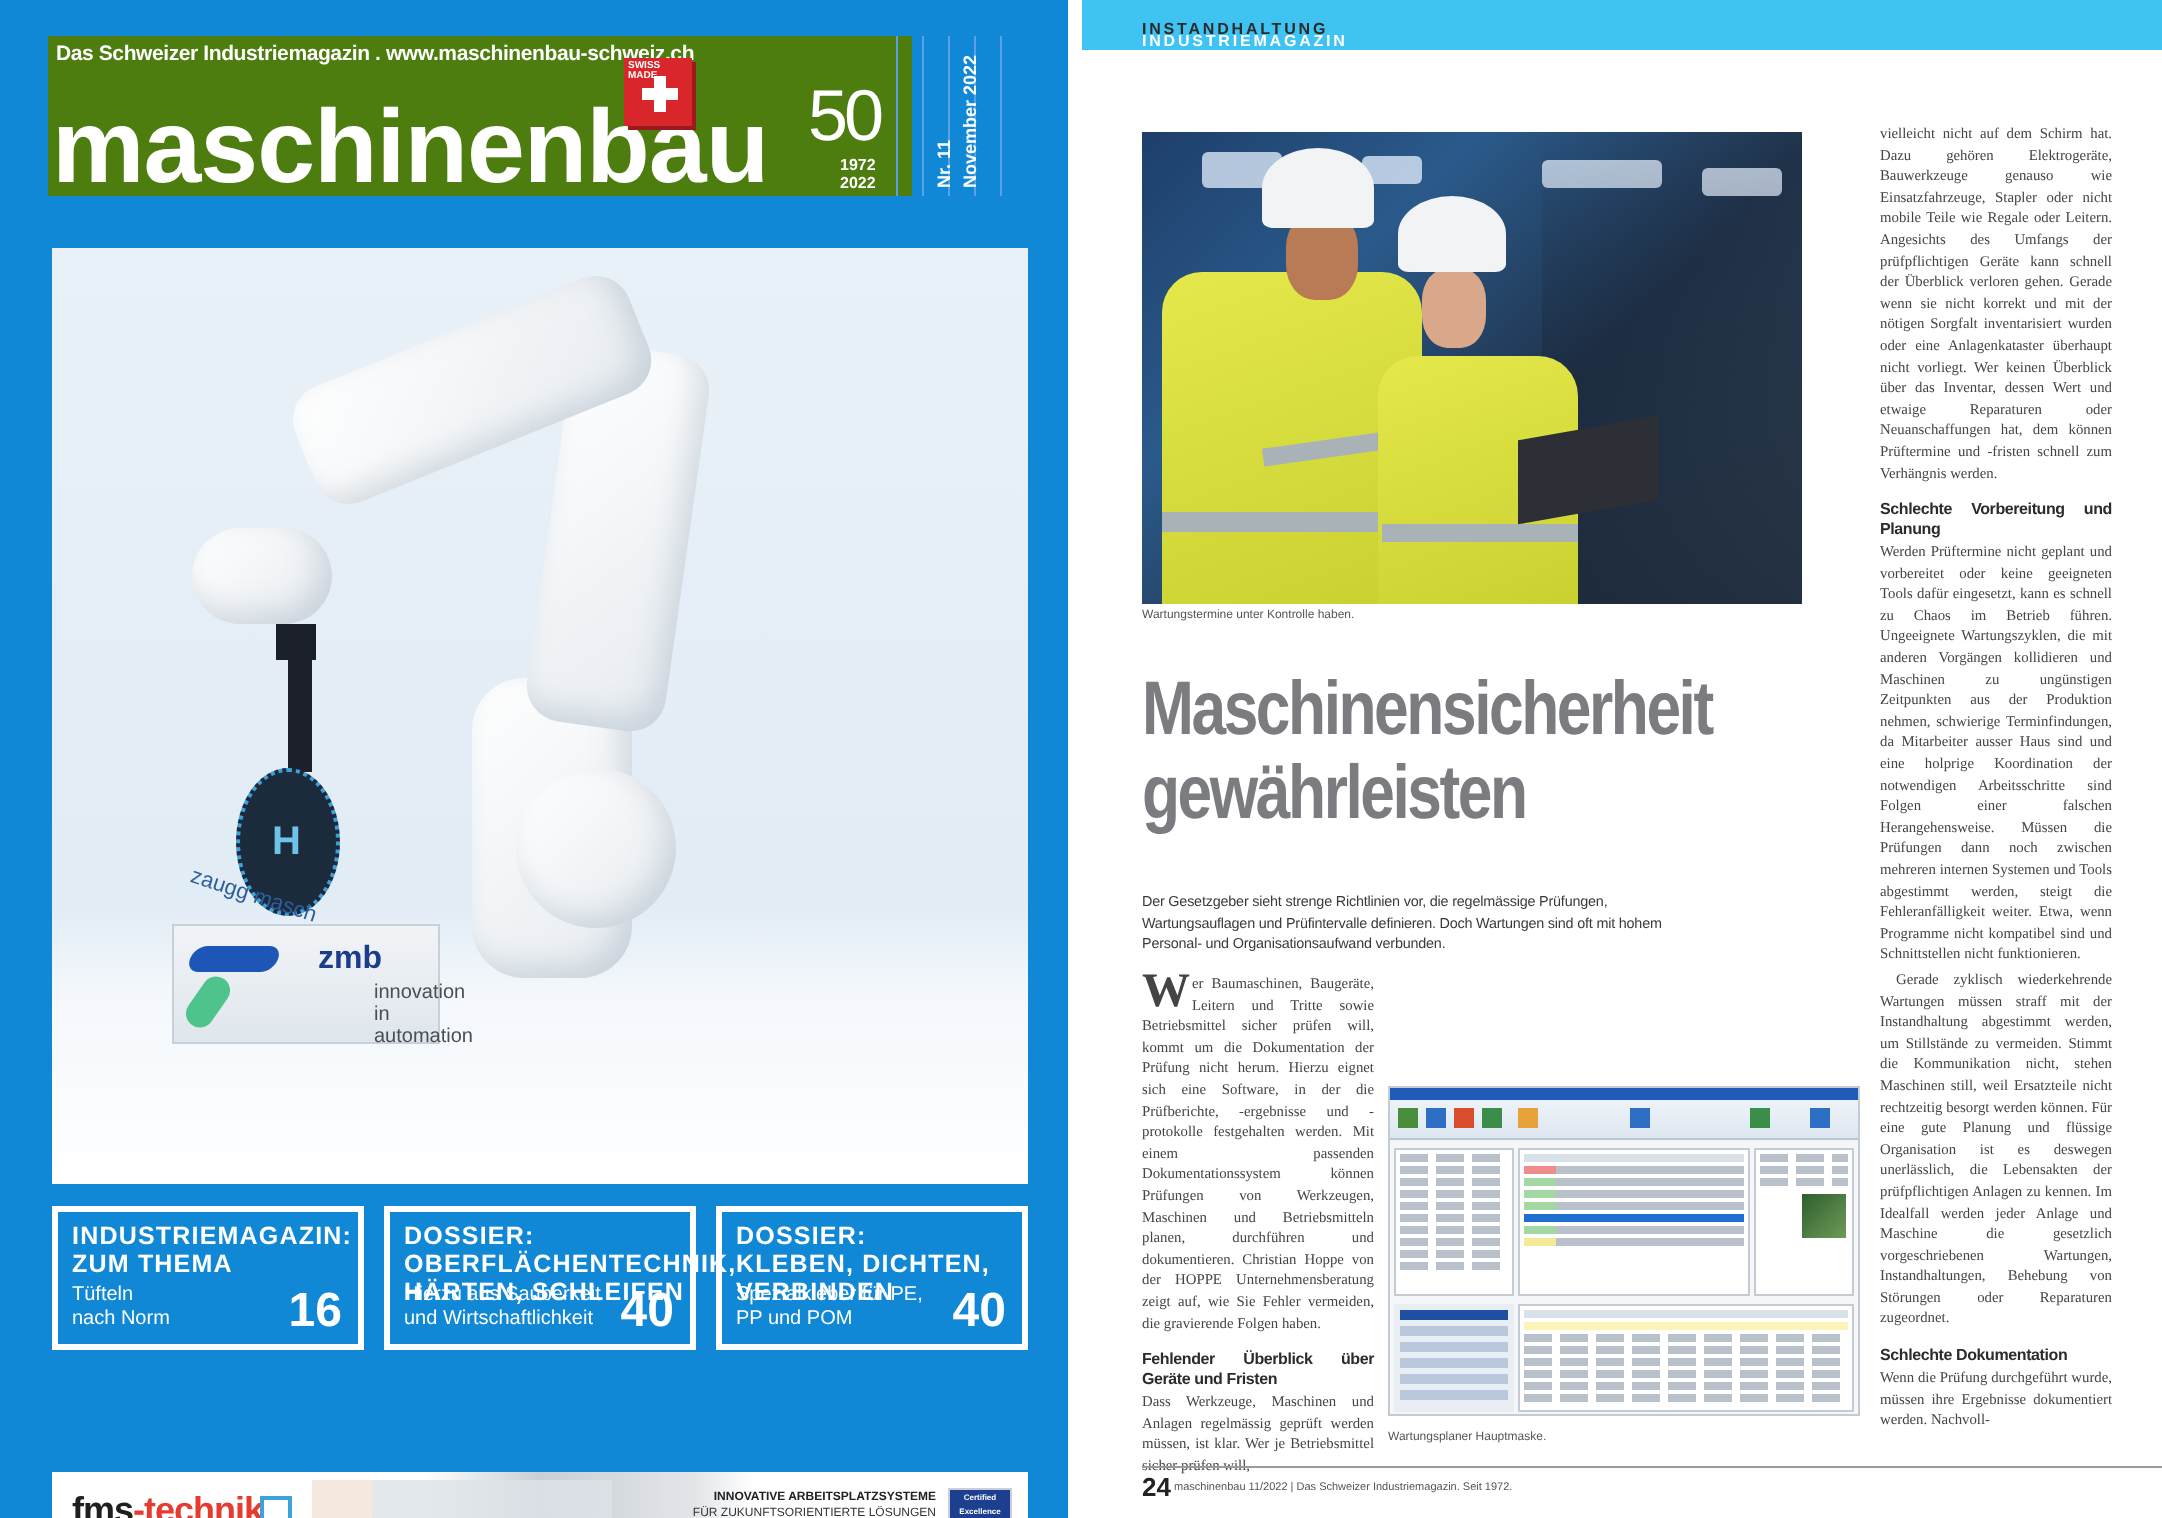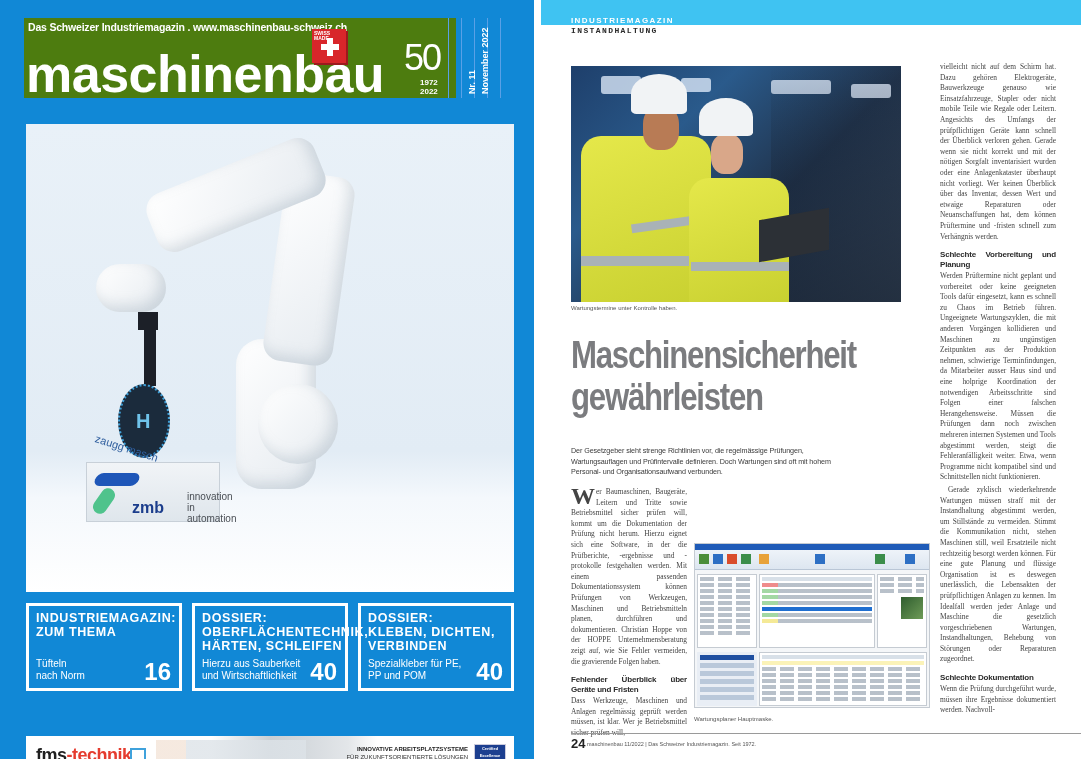--- a/index.html
+++ b/index.html
@@ -51,31 +51,31 @@
     background: linear-gradient(180deg, #e9f1f8 0%, #e2ecf5 70%, #f4f8fc 80%, #ffffff 100%);
     overflow: hidden;
   }
   .robot-part { position: absolute; background: linear-gradient(135deg, #ffffff, #e6ebf0); border-radius: 18px; box-shadow: inset -6px -6px 14px rgba(150,165,180,0.35); }
   .zmb-box {
     position: absolute; left: 60px; top: 338px; width: 134px; height: 60px;
     background: linear-gradient(180deg, #f1f4f7, #dfe6ec); border: 1px solid #c8d0d8;
   }
   .zmb-mark-top { position: absolute; left: 8px; top: 10px; width: 44px; height: 13px; background: #1e56b8; border-radius: 8px; transform: skewX(-20deg); }
   .zmb-mark-bot { position: absolute; left: 10px; top: 24px; width: 14px; height: 28px; background: #4fc38c; border-radius: 8px; transform: rotate(35deg); }
-  .zmb-name { position: absolute; left: 45px; top: 8px; color: #1b3d8c; font-size: 16px; font-weight: bold; margin-top: 28px; }
+  .zmb-name { position: absolute; left: 72px; top: 8px; color: #1b3d8c; font-size: 16px; font-weight: bold; }
   .zmb-slogan { position: absolute; left: 56px; top: 28px; color: #4a4f55; font-size: 10px; line-height: 11px; margin-left: 44px; }
   .gripper {
     position: absolute; left: 92px; top: 260px; width: 52px; height: 74px; border-radius: 50%;
     background: #1b2b3c; border: 2px dotted #3fa0d8;
   }
   .gripper-logo { position: absolute; left: 16px; top: 24px; color: #6fc3ea; font-size: 20px; font-weight: bold; }
   .zaugg-text { position: absolute; left: 68px; top: 318px; color: #2f5e9e; font-size: 11px; transform: rotate(18deg); }
 
   .teaser {
-    position: absolute; top: 603px; height: 88px;
+    position: absolute; top: 603px; height: 72px;
     border: 3px solid #ffffff; color: #fff;
   }
   .teaser-title {
     position: absolute; left: 7px; top: 5px; font-size: 12.5px; font-weight: bold;
     line-height: 14px; letter-spacing: 0.6px; text-transform: uppercase;
   }
   .teaser-sub { position: absolute; left: 7px; bottom: 6px; font-size: 10px; line-height: 12px; }
   .teaser-page { position: absolute; right: 8px; bottom: 4px; font-size: 24px; font-weight: bold; line-height: 24px; }
 
   .ad-banner {
@@ -95,23 +95,22 @@
   .ad-cert-brand { color: #1c3f8f; font-size: 6px; font-weight: bold; text-align: center; margin-top: 6px; }
 
   
   .article { position: absolute; left: 541px; top: 0; width: 540px; height: 759px; background: #fff; }
   .article-topbar { position: absolute; left: 0; top: 0; width: 540px; height: 25px; background: #3fc3f2; }
   .article-kicker {
     position: absolute; left: 30px; top: 16px; color: #ffffff; font-size: 8px; font-weight: bold;
     letter-spacing: 1.4px;
   }
   .article-section {
-    position: absolute; left: 30px; top: 26px; color: #2b2b2b; font-size: 8px; font-weight: bold;
+    position: absolute; left: 30px; top: 10px; color: #2b2b2b; font-size: 8px; font-weight: bold;
     letter-spacing: 1.4px;
-    font-family: Liberation Mono, monospace;
   }
   .hero-photo {
     position: absolute; left: 30px; top: 66px; width: 330px; height: 236px; overflow: hidden;
     background: linear-gradient(135deg, #1e3f6b 0%, #2a5a8b 30%, #20324a 60%, #3b4b5e 100%);
   }
   .hp-light { position: absolute; background: rgba(230,240,255,0.75); border-radius: 3px; }
   .hp-jacket { position: absolute; background: linear-gradient(160deg, #e5e84a, #c8d030); border-radius: 20px 20px 0 0; }
   .hp-stripe { position: absolute; background: #a9b2b6; }
   .hp-helmet { position: absolute; background: #f1f3f5; border-radius: 50% 50% 10% 10%; }
   .hp-face { position: absolute; background: #d9a789; border-radius: 40%; }

